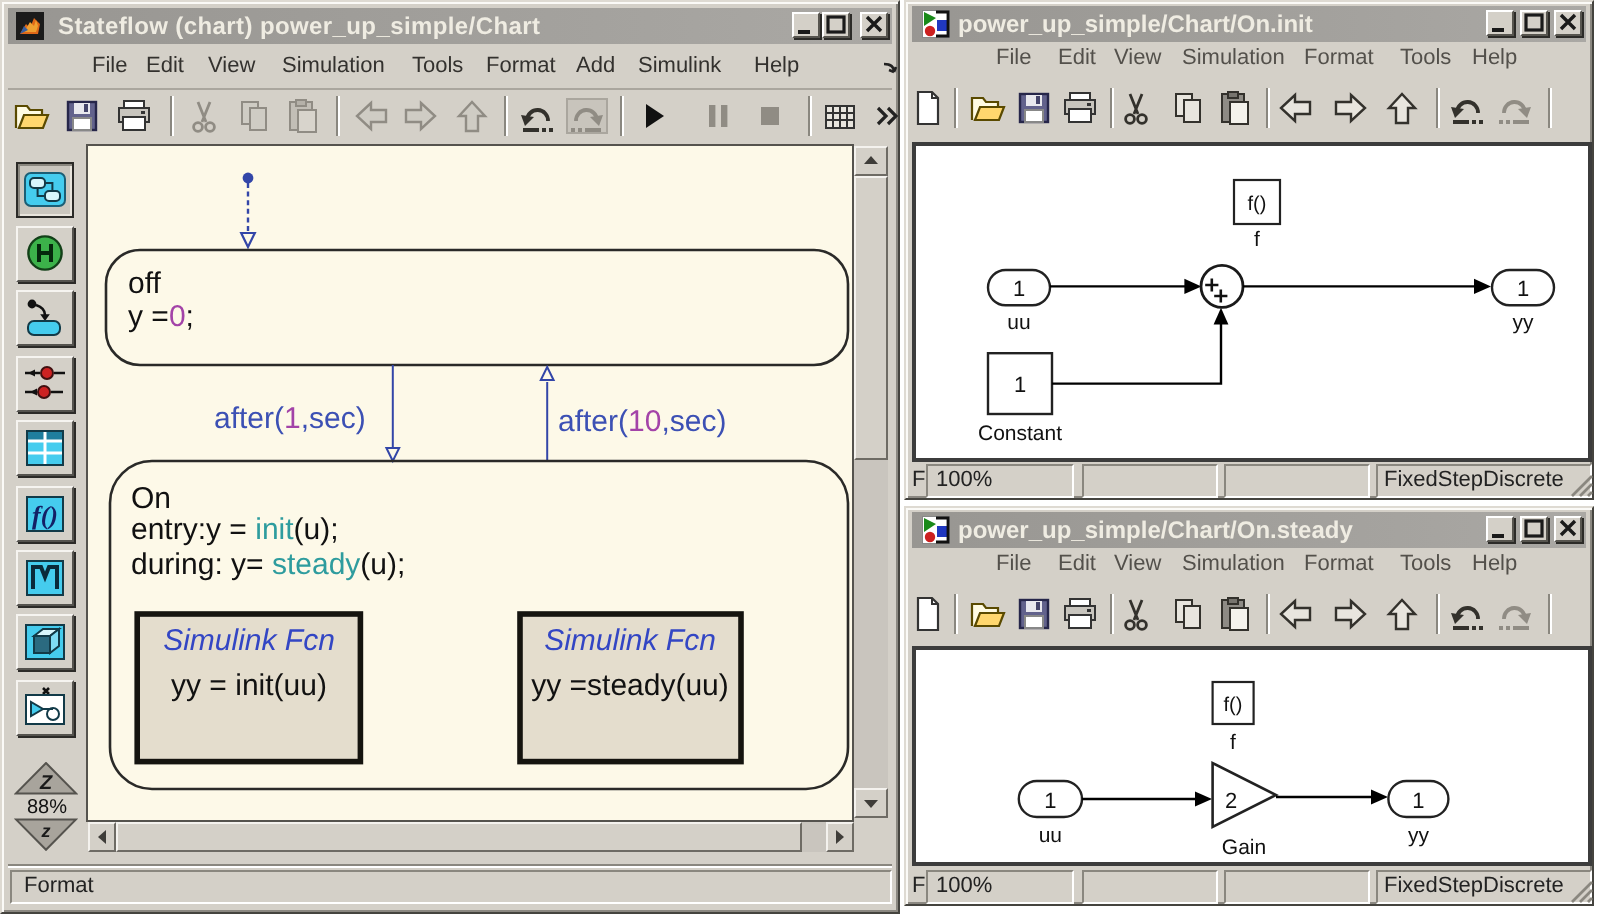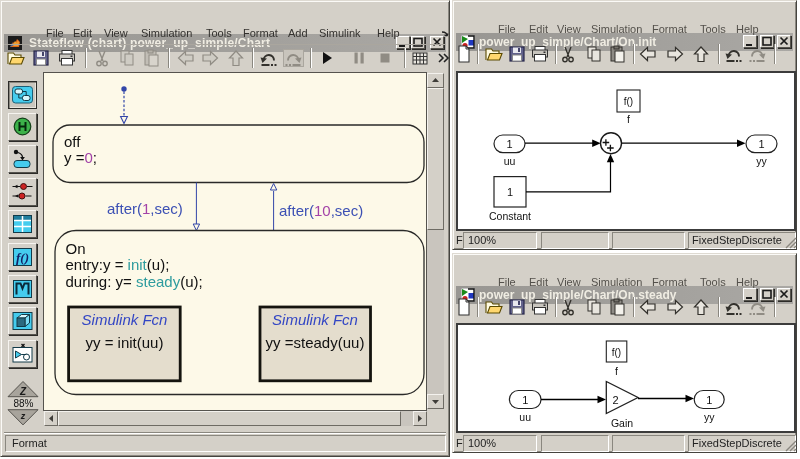--- a/index.html
+++ b/index.html
@@ -4,21 +4,21 @@
 <style>
 * { margin:0; padding:0; box-sizing:border-box; }
 html,body { width:800px; height:459px; background:#fff; font-family:"Liberation Sans", sans-serif; overflow:hidden; }
 .abs { position:absolute; }
 .win { position:absolute; background:#D4D0C8;
   border-top:1px solid #dedad2; border-left:1px solid #dedad2;
   border-right:1px solid #45443f; border-bottom:1px solid #45443f;
   box-shadow: inset 1px 1px 0 #fbfaf7, inset -1px -1px 0 #8b8881; }
 .tbar { position:absolute; left:3px; right:3px; height:18px;
   background:linear-gradient(to right,#989692,#aaa8a4);
-  color:#efece2; font-weight:bold; font-size:12px; line-height:18px; white-space:nowrap;margin-top:30px; }
+  color:#efece2; font-weight:bold; font-size:12px; line-height:18px; white-space:nowrap; }
 .tbtn { position:absolute; top:2px; width:14px; height:13px; background:#D4D0C8;
   border-top:1px solid #fff; border-left:1px solid #fff;
   border-right:1px solid #57554f; border-bottom:1px solid #57554f;
   box-shadow: 1px 1px 0 #2c2b28; }
 .menu { position:absolute; left:3px; right:3px; font-size:11px; color:#33312e; }
 .menu span { position:absolute; top:0;padding-left:39px; }
 .sep { position:absolute; width:2px; border-left:1px solid #8a877f; border-right:1px solid #fff; }
 .sunk { border-top:1px solid #8a877f; border-left:1px solid #8a877f;
   border-bottom:1px solid #fff; border-right:1px solid #fff; }
 .sbtn { position:absolute; background:#D4D0C8;

